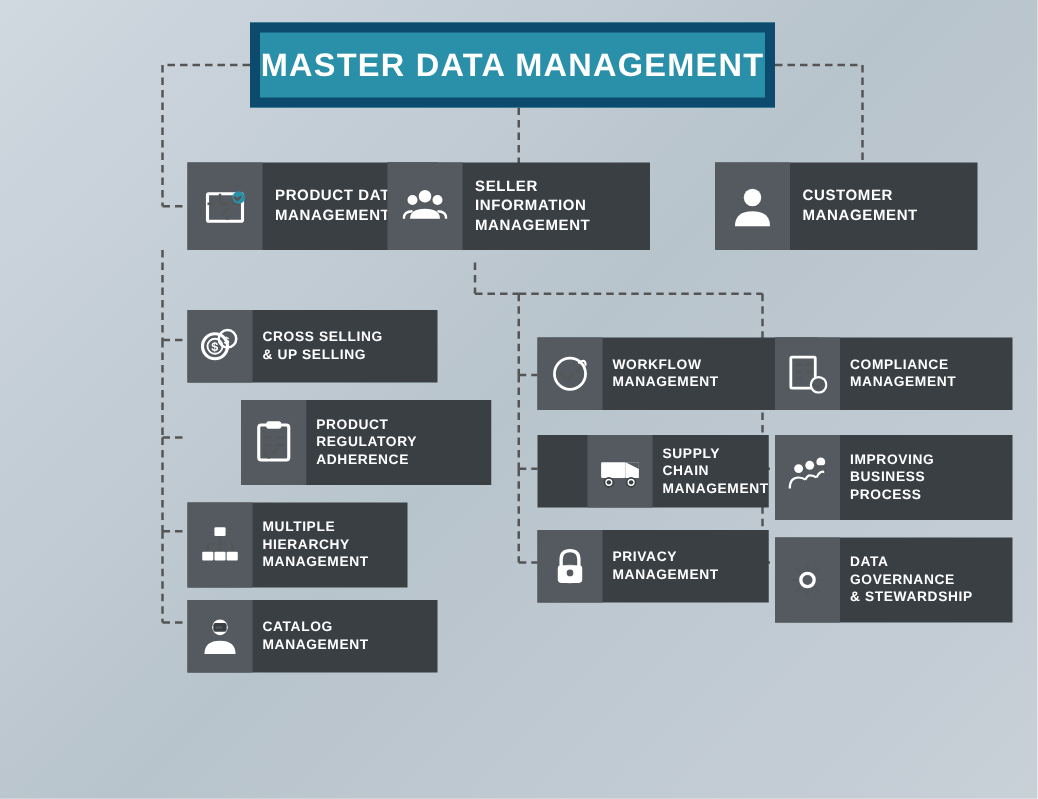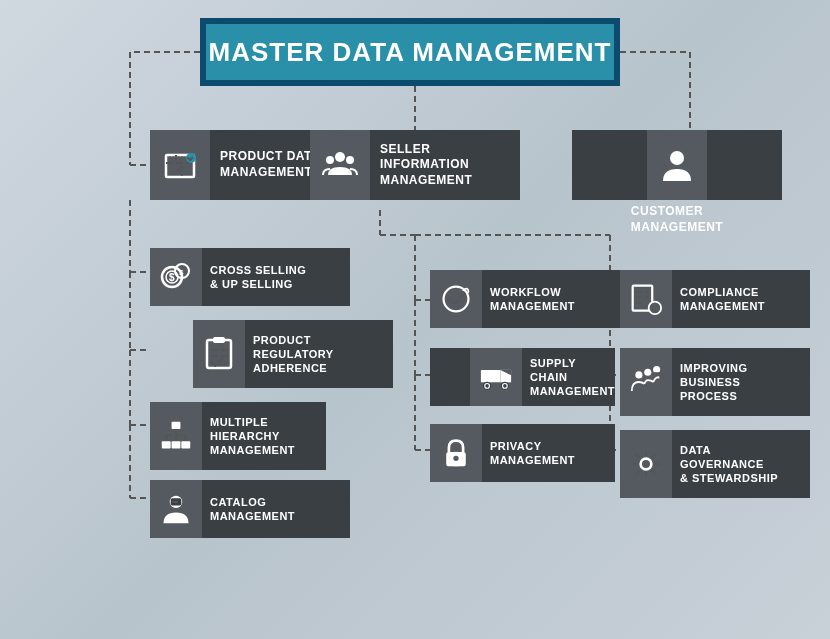--- a/index.html
+++ b/index.html
@@ -28,21 +28,21 @@
     }
 
     
     .master-box {
       position: absolute;
       top: 18px;
       left: 200px;
       width: 420px;
       height: 68px;
       background: #2a8fa8;
-      border: 6px solid #0c4a6e;
+      border: 8px solid #0c4a6e;
       display: flex;
       align-items: center;
       justify-content: center;
     }
     .master-box .title {
       color: white;
       font-size: 26px;
       font-weight: 900;
       letter-spacing: 1px;
       text-align: center;
@@ -191,21 +191,21 @@
         <circle cx="8" cy="13" r="4" fill="white"></circle>
         <circle cx="28" cy="13" r="4" fill="white"></circle>
         <path d="M6,28 Q6,20 18,20 Q30,20 30,28" fill="white"></path>
         <path d="M1,28 Q1,22 8,22" fill="none" stroke="white" stroke-width="2"></path>
         <path d="M35,28 Q35,22 28,22" fill="none" stroke="white" stroke-width="2"></path>
       </svg>
     </div>
     <div class="label">SELLER<br>INFORMATION<br>MANAGEMENT</div>
   </div>
 
-  <div class="node node-lg" style="top:130px; left:572px; width:210px;flex-direction:column;">
+  <div class="node node-lg" style="top:130px; left:572px; width:210px;">
     <div class="icon-box">
       <svg width="36" height="36" viewBox="0 0 36 36">
         <circle cx="18" cy="11" r="7" fill="white"></circle>
         <path d="M4,34 Q4,22 18,22 Q32,22 32,34" fill="white"></path>
       </svg>
     </div>
     <div class="label">CUSTOMER<br>MANAGEMENT</div>
   </div>
 
   <div class="node node-md" style="top:248px; left:150px; width:200px;">

